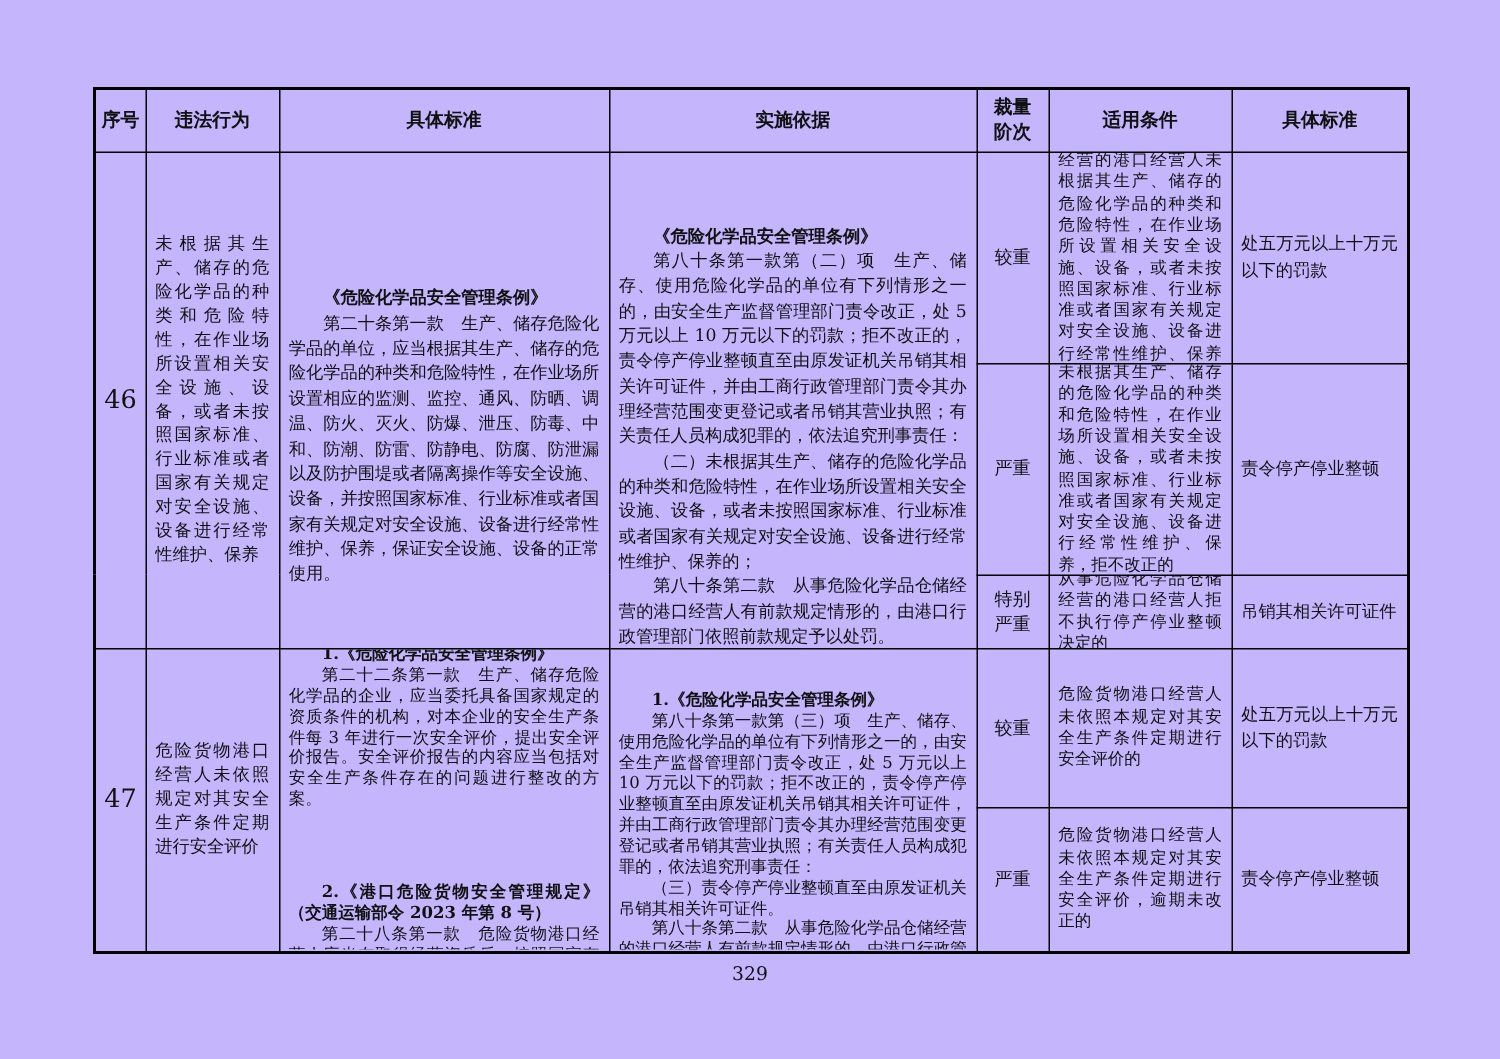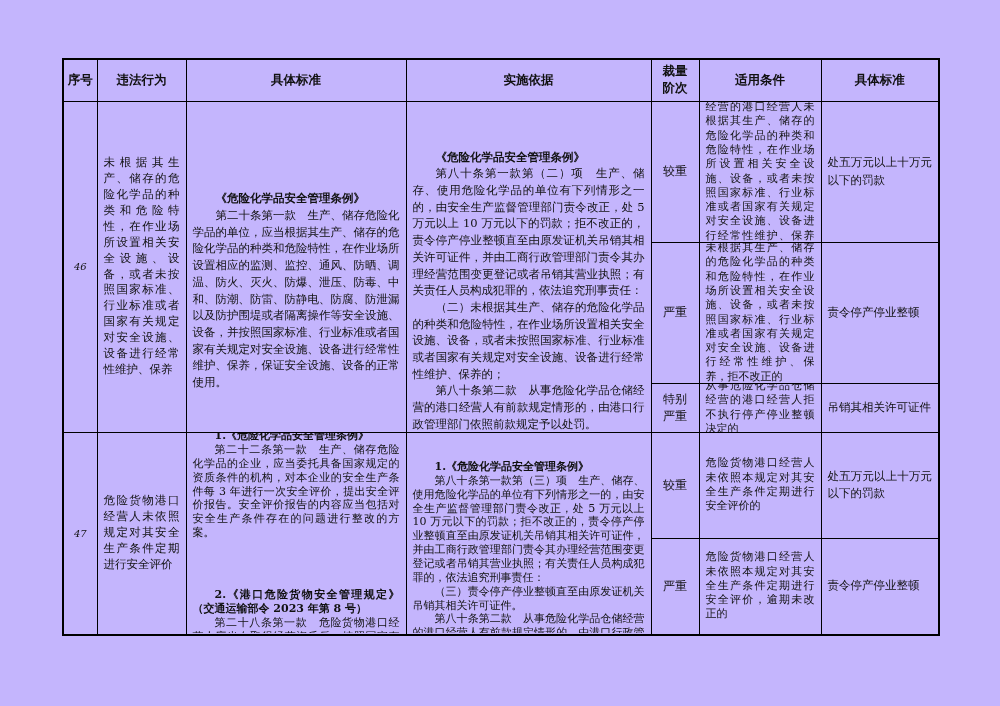--- a/index.html
+++ b/index.html
@@ -10,21 +10,21 @@
   th{font-weight:bold;font-size:12.5px;line-height:1.35;text-align:center;white-space:pre-line;}
   .box{display:flex;flex-direction:column;justify-content:center;box-sizing:border-box;overflow:hidden;padding:3px 6px;}
   .h330{height:330px}.h200{height:200px}.h140{height:140px}.h48{height:48px}.h105{height:105px}.h95{height:95px}
   .center{align-items:center;text-align:center;}
   p{margin:0;text-indent:2em;text-align:justify;}
   .law-title{font-weight:bold;margin-top:48px;}
   .norm{font-size:11.5px;line-height:1.45;}
   .tight{font-size:11px;line-height:1.26;}
   .violation{font-size:11.5px;line-height:1.38;}
   .violation p{text-indent:0;}
-  .idnum{font-size:10px;font-style:italic;}
+  .idnum{font-size:17px;}
   .level{font-size:12px;white-space:pre-line;text-align:left;line-height:1.35;}
   .cond{font-size:11px;line-height:1.3;}
   .cond p{text-indent:0;}
   .std{font-size:11.5px;line-height:1.5;}
   .std p{text-indent:0;}
   .pageno{position:absolute;left:0;top:641px;width:100%;text-align:center;font-size:12.5px;}
 </style>
 </head>
 <body>
 
@@ -184,13 +184,14 @@
       </td>
       <td>
         <div class="box h95 std">
               <p>责令停产停业整顿</p>
             </div>
       </td>
     </tr>
   </tbody>
     </table>
 
+  <div class="pageno">329</div>
 </div>
 
 </body></html>

